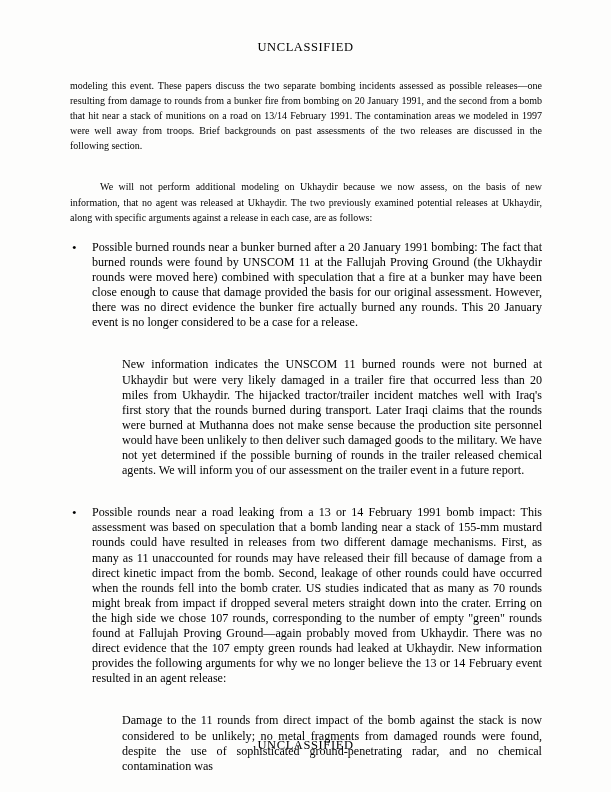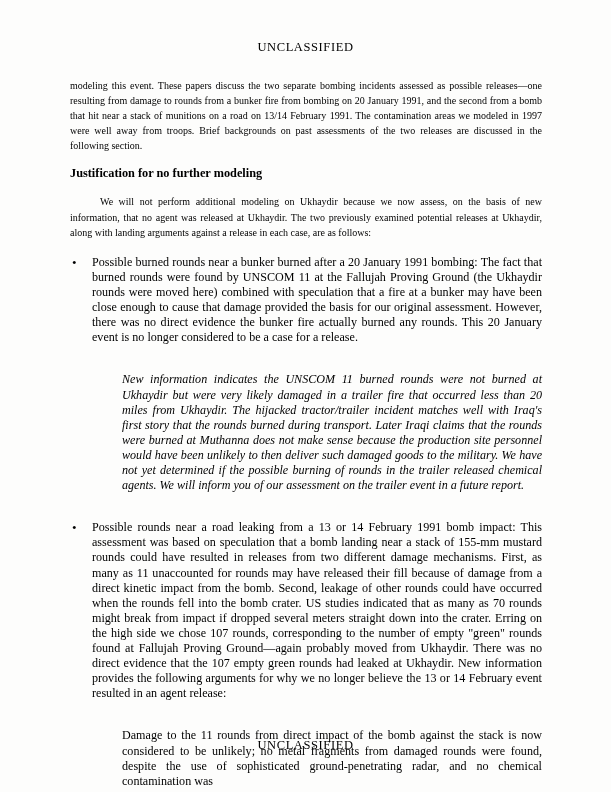--- a/index.html
+++ b/index.html
@@ -81,21 +81,20 @@
   }
   .bullet-item b {
     font-weight: normal;
   }
   .sub-para {
     margin-left: 22px;
     padding-left: 30px;
     font-size: 12.1px;
     line-height: 15.1px;
     text-align: justify;
-    font-style: italic;
   }
   .sub-para-last {
     margin-left: 22px;
     padding-left: 30px;
     font-size: 12.1px;
     line-height: 15.1px;
     text-align: justify;
   }
 </style>
 </head>
@@ -104,25 +103,24 @@
 <div class="page">
 
   <div class="header-class classification">UNCLASSIFIED</div>
 
   <div class="content">
 
     <p class="para">modeling this event.  These papers discuss the two separate bombing incidents assessed as possible releases—one resulting from damage to rounds from a bunker fire from bombing on 20 January 1991, and the second from a bomb that hit near a stack of munitions on a road on 13/14 February 1991.  The contamination areas we modeled in 1997 were well away from troops.  Brief backgrounds on past assessments of the two releases are discussed in the following section.</p>
 
     <div class="gap-med"></div>
 
-    <h2 class="section-heading">Justification for no further modeling</h2>
 
     <div class="gap-med"></div>
 
-    <p class="para indent">We will not perform additional modeling on Ukhaydir because we now assess, on the basis of new information, that no agent was released at Ukhaydir.  The two previously examined potential releases at Ukhaydir, along with landing arguments against a release in each case, are as follows:</p>
+    <p class="para indent">We will not perform additional modeling on Ukhaydir because we now assess, on the basis of new information, that no agent was released at Ukhaydir.  The two previously examined potential releases at Ukhaydir, along with specific arguments against a release in each case, are as follows:</p>
 
     <div class="gap-large"></div>
 
     <div class="bullet-item">
       <span class="bullet-dot">•</span>
       <b>Possible burned rounds near a bunker burned after a 20 January 1991 bombing</b><span>:  The fact that burned rounds were found by UNSCOM 11 at the Fallujah Proving Ground (the Ukhaydir rounds were moved here) combined with speculation that a fire at a bunker may have been close enough to cause that damage provided the basis for our original assessment.  However, there was no direct evidence the bunker fire actually burned any rounds.  This 20 January event is no longer considered to be a case for a release.</span>
     </div>
 
     <div class="gap-large"></div>
 

